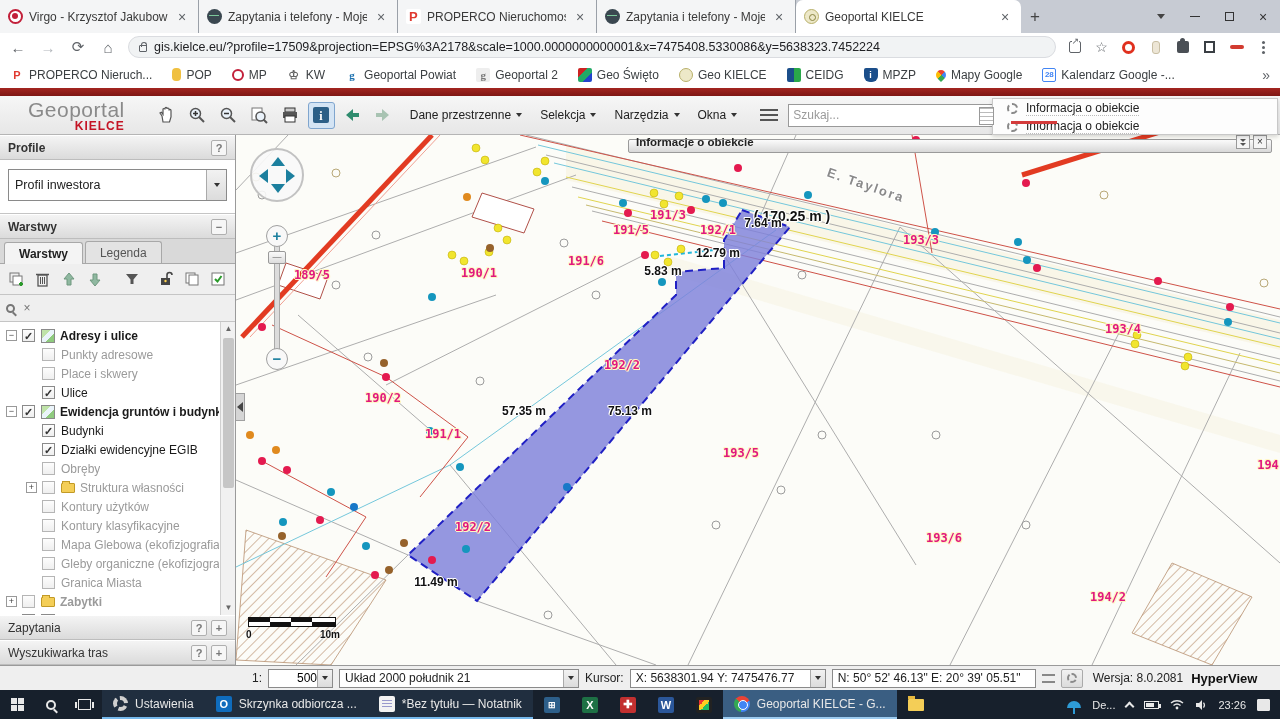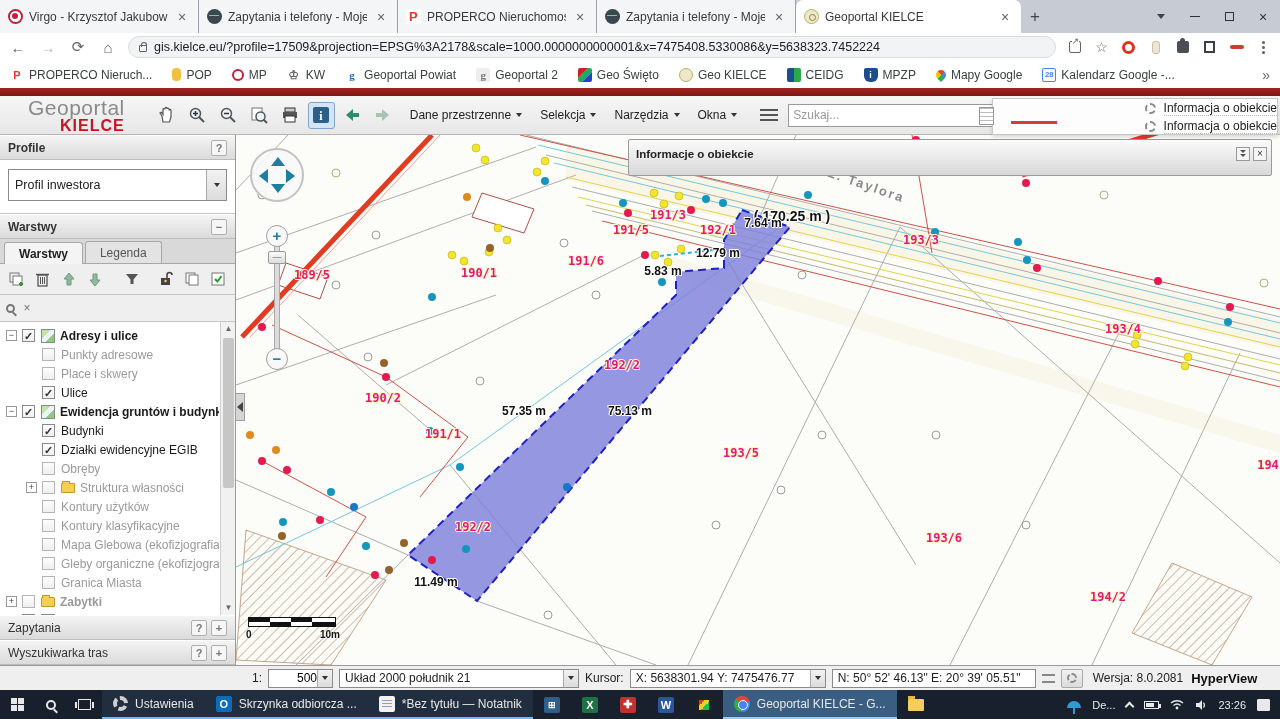--- a/index.html
+++ b/index.html
@@ -69,37 +69,37 @@
   .bmi-cal { background:#fff; border:1px solid #4285F4; color:#4285F4; font-size:8px; }
   #bm-more { margin-left:auto; color:#5f6368; font-size:14px; }
 
   
   #redline { height:8px; background:linear-gradient(#A32520,#7E1714); }
 
   
   #geotoolbar { position:relative; height:39px; background:linear-gradient(#F6F6F6,#E7E7E7); border-bottom:1px solid #B5B5B5; display:flex; align-items:center; padding:0 6px 0 28px; gap:4px; }
   #geologo { line-height:1; margin-right:24px; }
   #geologo .l1 { font-size:21px; color:#8a8a8a; letter-spacing:.5px; }
-  #geologo .l2 { font-size:16px; font-weight:bold; color:#C41425; text-align:right; letter-spacing:1px; }
+  #geologo .l2 { font-size:12px; font-weight:bold; color:#C41425; text-align:right; letter-spacing:1px; }
   .toolbtn { width:27px; height:27px; display:flex; align-items:center; justify-content:center; border:1px solid transparent; border-radius:3px; }
   .toolbtn.active { background:#D4E4F4; border-color:#7FA5CE; }
   .toolbtn svg { display:block; }
   .menu-item { display:flex; align-items:center; gap:5px; padding:0 9px; height:27px; font-size:12px; color:#222; }
   .mcaret { width:0;height:0;border-left:3.5px solid transparent;border-right:3.5px solid transparent;border-top:4px solid #333; }
   #hamb { width:18px; height:12px; border-top:2px solid #555; border-bottom:2px solid #555; position:relative; margin:0 6px 0 10px;}
   #hamb::after{content:""; position:absolute; left:0; top:3px; width:18px; height:2px; background:#555;}
   #searchwrap { width:245px; height:23px; background:#fff; border:1px solid #999; display:flex; align-items:center; padding:0 4px; }
   #search-input { flex:1; border:none; outline:none; font-size:12px; color:#333; font-family:"Liberation Sans",sans-serif; background:transparent; }
   #search-input::placeholder { color:#9a9a9a; }
   .pagadd { width:13px; height:15px; border:1px solid #bbb; position:relative; }
   .pagadd::after { content:"+"; position:absolute; right:-3px; top:-7px; color:#aaa; font-size:10px; }
   .enterbtn { width:22px; height:22px; background:#2E7D74; border-radius:3px; margin-left:10px; display:flex; align-items:center; justify-content:center; color:#fff; font-weight:bold; font-size:12px; }
   .helpbtn { width:20px; height:20px; background:#2B6CB0; border-radius:3px; color:#fff; font-weight:bold; font-size:13px; display:flex; align-items:center; justify-content:center; margin-left:14px; }
   #notifpanel { position:absolute; right:2px; top:2px; width:286px; height:37px; background:#FDFDFD; border:1px solid #C8C8C8; box-shadow:0 2px 4px rgba(0,0,0,.15); z-index:30; }
-  .notifrow { display:flex; align-items:center; gap:8px; height:18px; padding-left:14px;justify-content:flex-end; }
+  .notifrow { display:flex; align-items:center; gap:8px; height:18px; padding-left:14px; }
   .spinner { width:11px; height:11px; border:2px dashed #8a8a8a; border-radius:50%; flex:0 0 auto; }
   .notiftext { font-size:12px; color:#222; border-bottom:1px dotted #bbb; }
   #notif-reddash { position:absolute; left:18px; top:22px; width:46px; height:3px; background:#D43B3B; }
   #notif-grid { position:absolute; left:-14px; top:8px; width:15px; height:18px; background:#fff; border:1px solid #999;
       background-image:linear-gradient(#bbb 1px, transparent 1px); background-size:100% 4px; }
 
   
   #main { display:flex; height:530px; }
 
   
@@ -141,21 +141,21 @@
   
   #map { position:relative; flex:1; background:#FCFCF8; overflow:hidden; }
   #map svg.base { position:absolute; left:0; top:0; }
   .plabel { position:absolute; transform:translate(-50%,-50%); font-family:"DejaVu Sans Mono",monospace; font-weight:bold; font-size:12px; color:#E0187E; white-space:nowrap; z-index:5;
     text-shadow:-1px 0 #FFF6C4, 1px 0 #FFF6C4, 0 -1px #FFF6C4, 0 1px #FFF6C4, 1px 1px #FFF6C4, -1px -1px #FFF6C4; }
   .mlabel { position:absolute; transform:translate(-50%,-50%); font-weight:bold; font-size:12px; color:#111; white-space:nowrap; z-index:6;
     text-shadow:-1px 0 #fff, 1px 0 #fff, 0 -1px #fff, 0 1px #fff, 1px 1px #fff, -1px -1px #fff; }
   .mlabel.big { font-size:14px; }
   #street-label { position:absolute; transform:translate(-50%,-50%) rotate(19deg); font-weight:bold; font-size:13px; color:#8a8a8a; letter-spacing:2px; white-space:nowrap; z-index:4;
     text-shadow:-1px 0 #fff, 1px 0 #fff, 0 -1px #fff, 0 1px #fff; }
-  #infodialog { position:absolute; left:392px; top:4px; width:644px; height:37px; z-index:20;
+  #infodialog { position:absolute; left:392px; top:4px; width:644px; height:14px; z-index:20;
     background:linear-gradient(#FBFBFB,#D8D8D8); border:1px solid #9a9a9a; border-radius:2px; display:flex; align-items:center; padding:0 4px 8px 7px; }
   #infodialog .ttl { flex:1; font-weight:bold; font-size:11.5px; color:#222; }
   .dlgbtn { width:14px; height:14px; background:#F5F5F5; border:1px solid #999; margin-left:3px; display:flex; flex-direction:column; align-items:center; justify-content:center; font-size:10px; line-height:10px; color:#333; }
   .chev { width:0; height:0; border-left:3px solid transparent; border-right:3px solid transparent; border-top:3px solid #555; margin:0.5px 0; }
   #pannav { position:absolute; left:14px; top:13px; width:54px; height:54px; border-radius:50%; background:rgba(248,248,248,.9); border:2px solid #C2C2C2; z-index:15; }
   .ptri { position:absolute; width:0; height:0; }
   .ptri.up   { left:19px; top:7px;  border-left:7px solid transparent; border-right:7px solid transparent; border-bottom:9px solid #1C7F9E; }
   .ptri.down { left:19px; bottom:7px; border-left:7px solid transparent; border-right:7px solid transparent; border-top:9px solid #1C7F9E; }
   .ptri.left { left:7px; top:19px; border-top:7px solid transparent; border-bottom:7px solid transparent; border-right:9px solid #1C7F9E; }
   .ptri.right{ right:7px; top:19px; border-top:7px solid transparent; border-bottom:7px solid transparent; border-left:9px solid #1C7F9E; }

